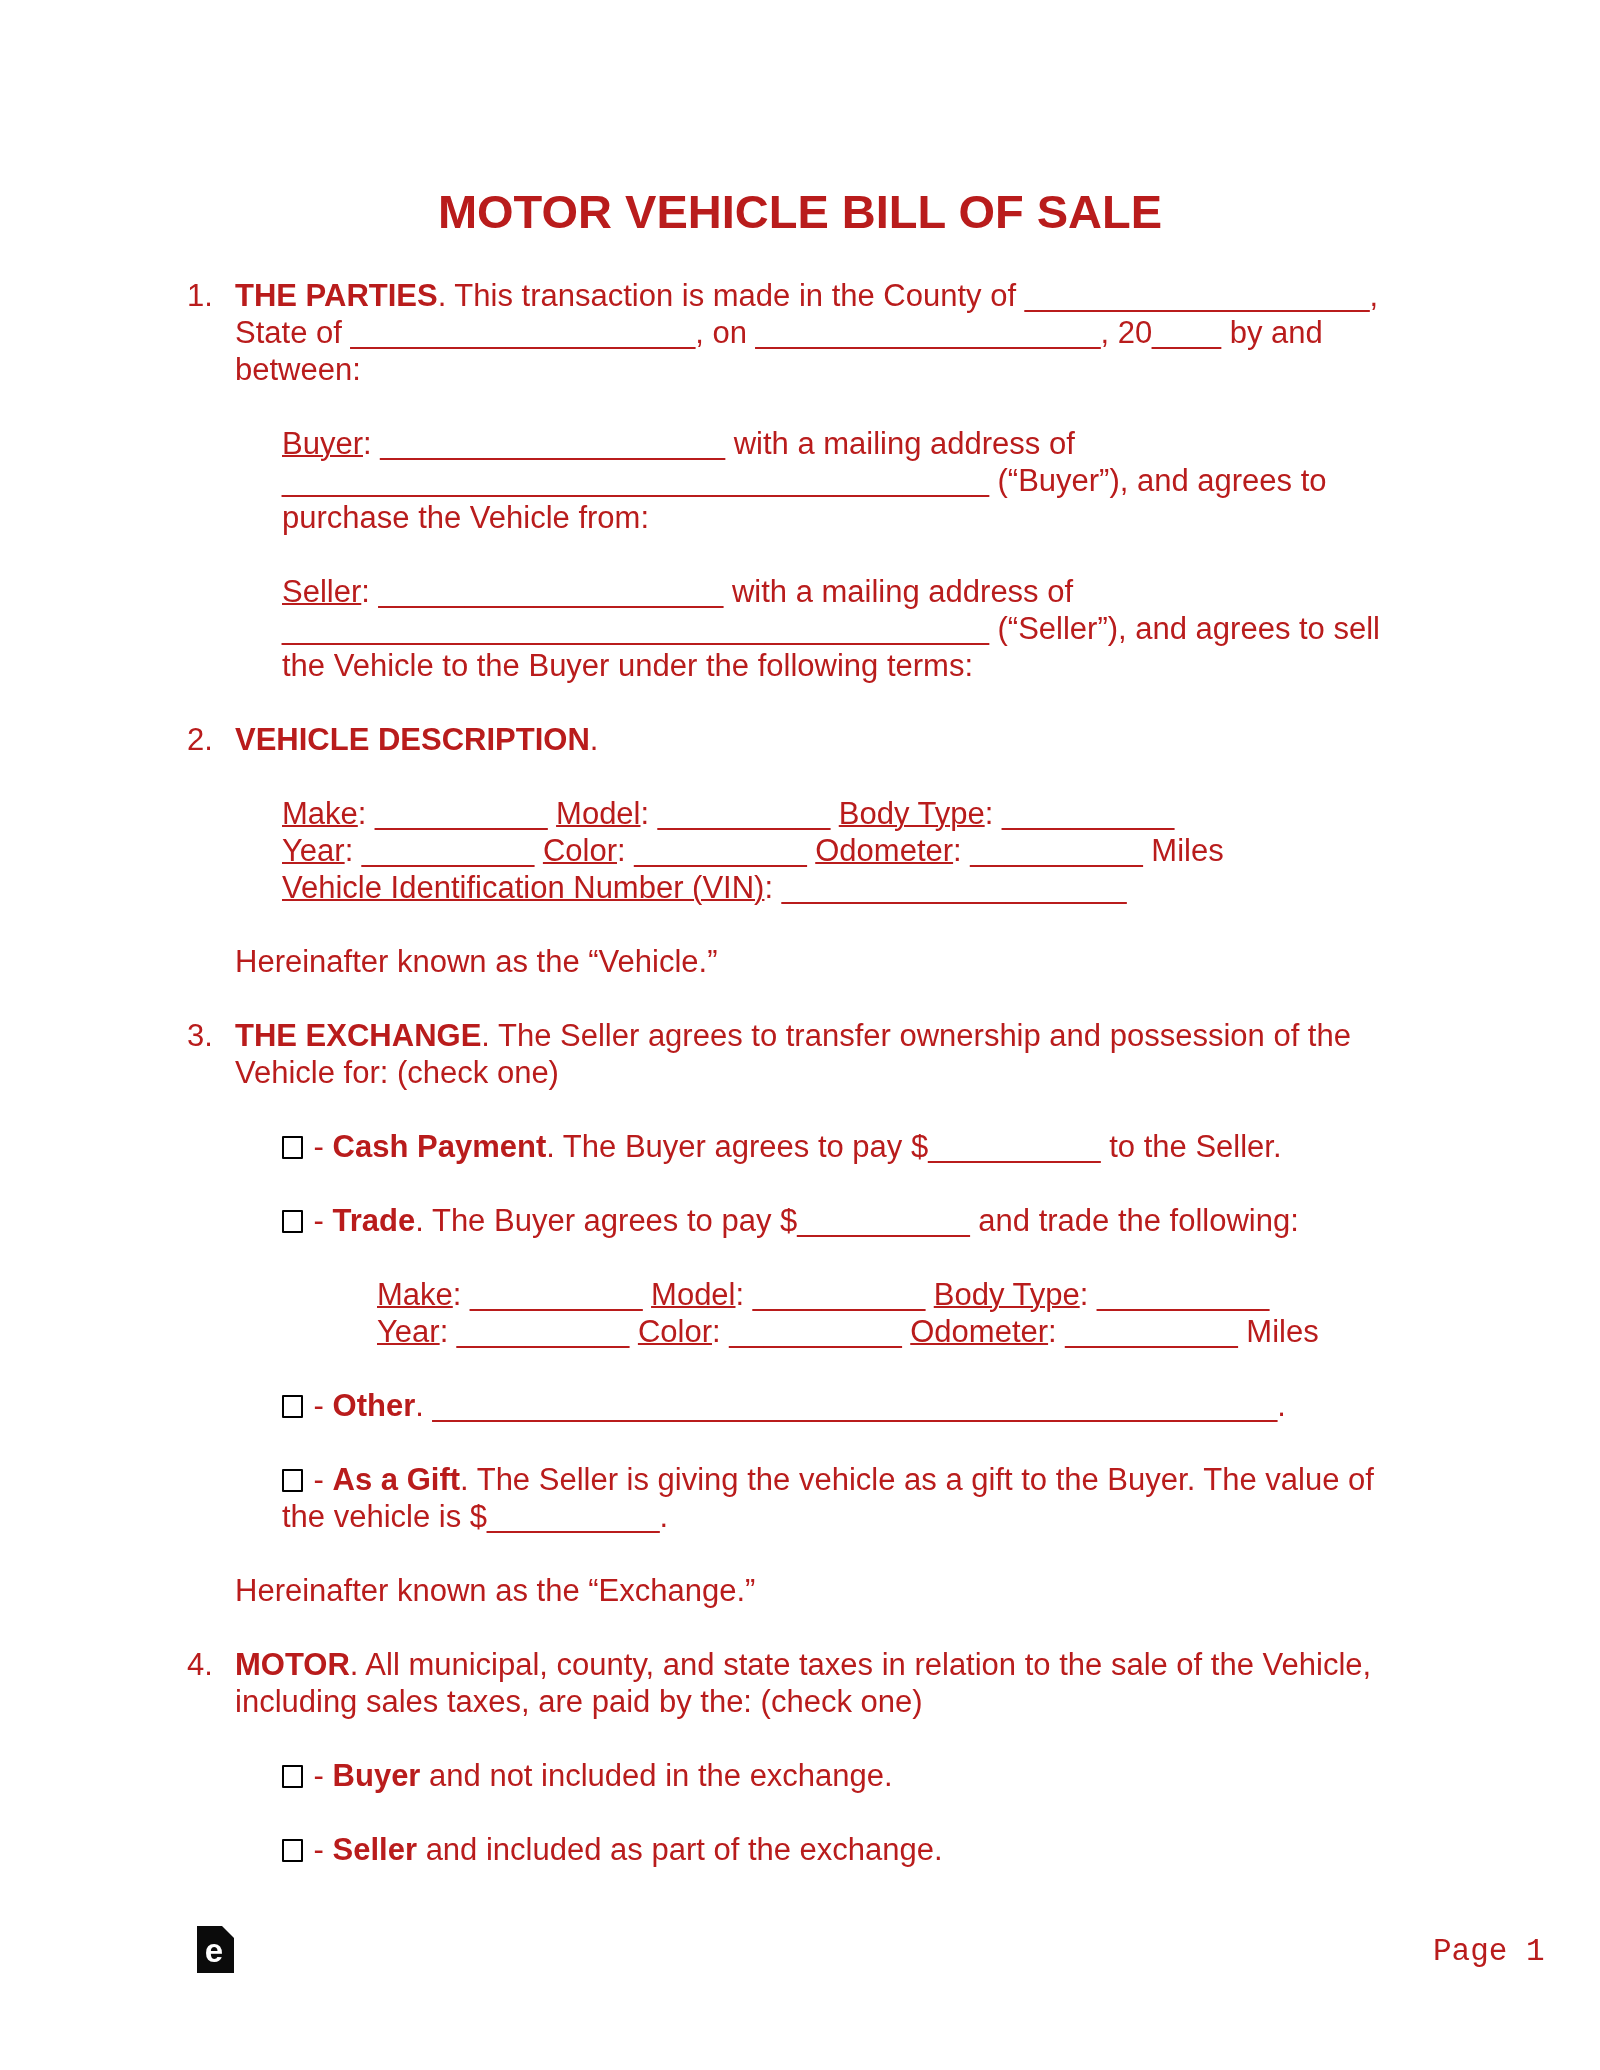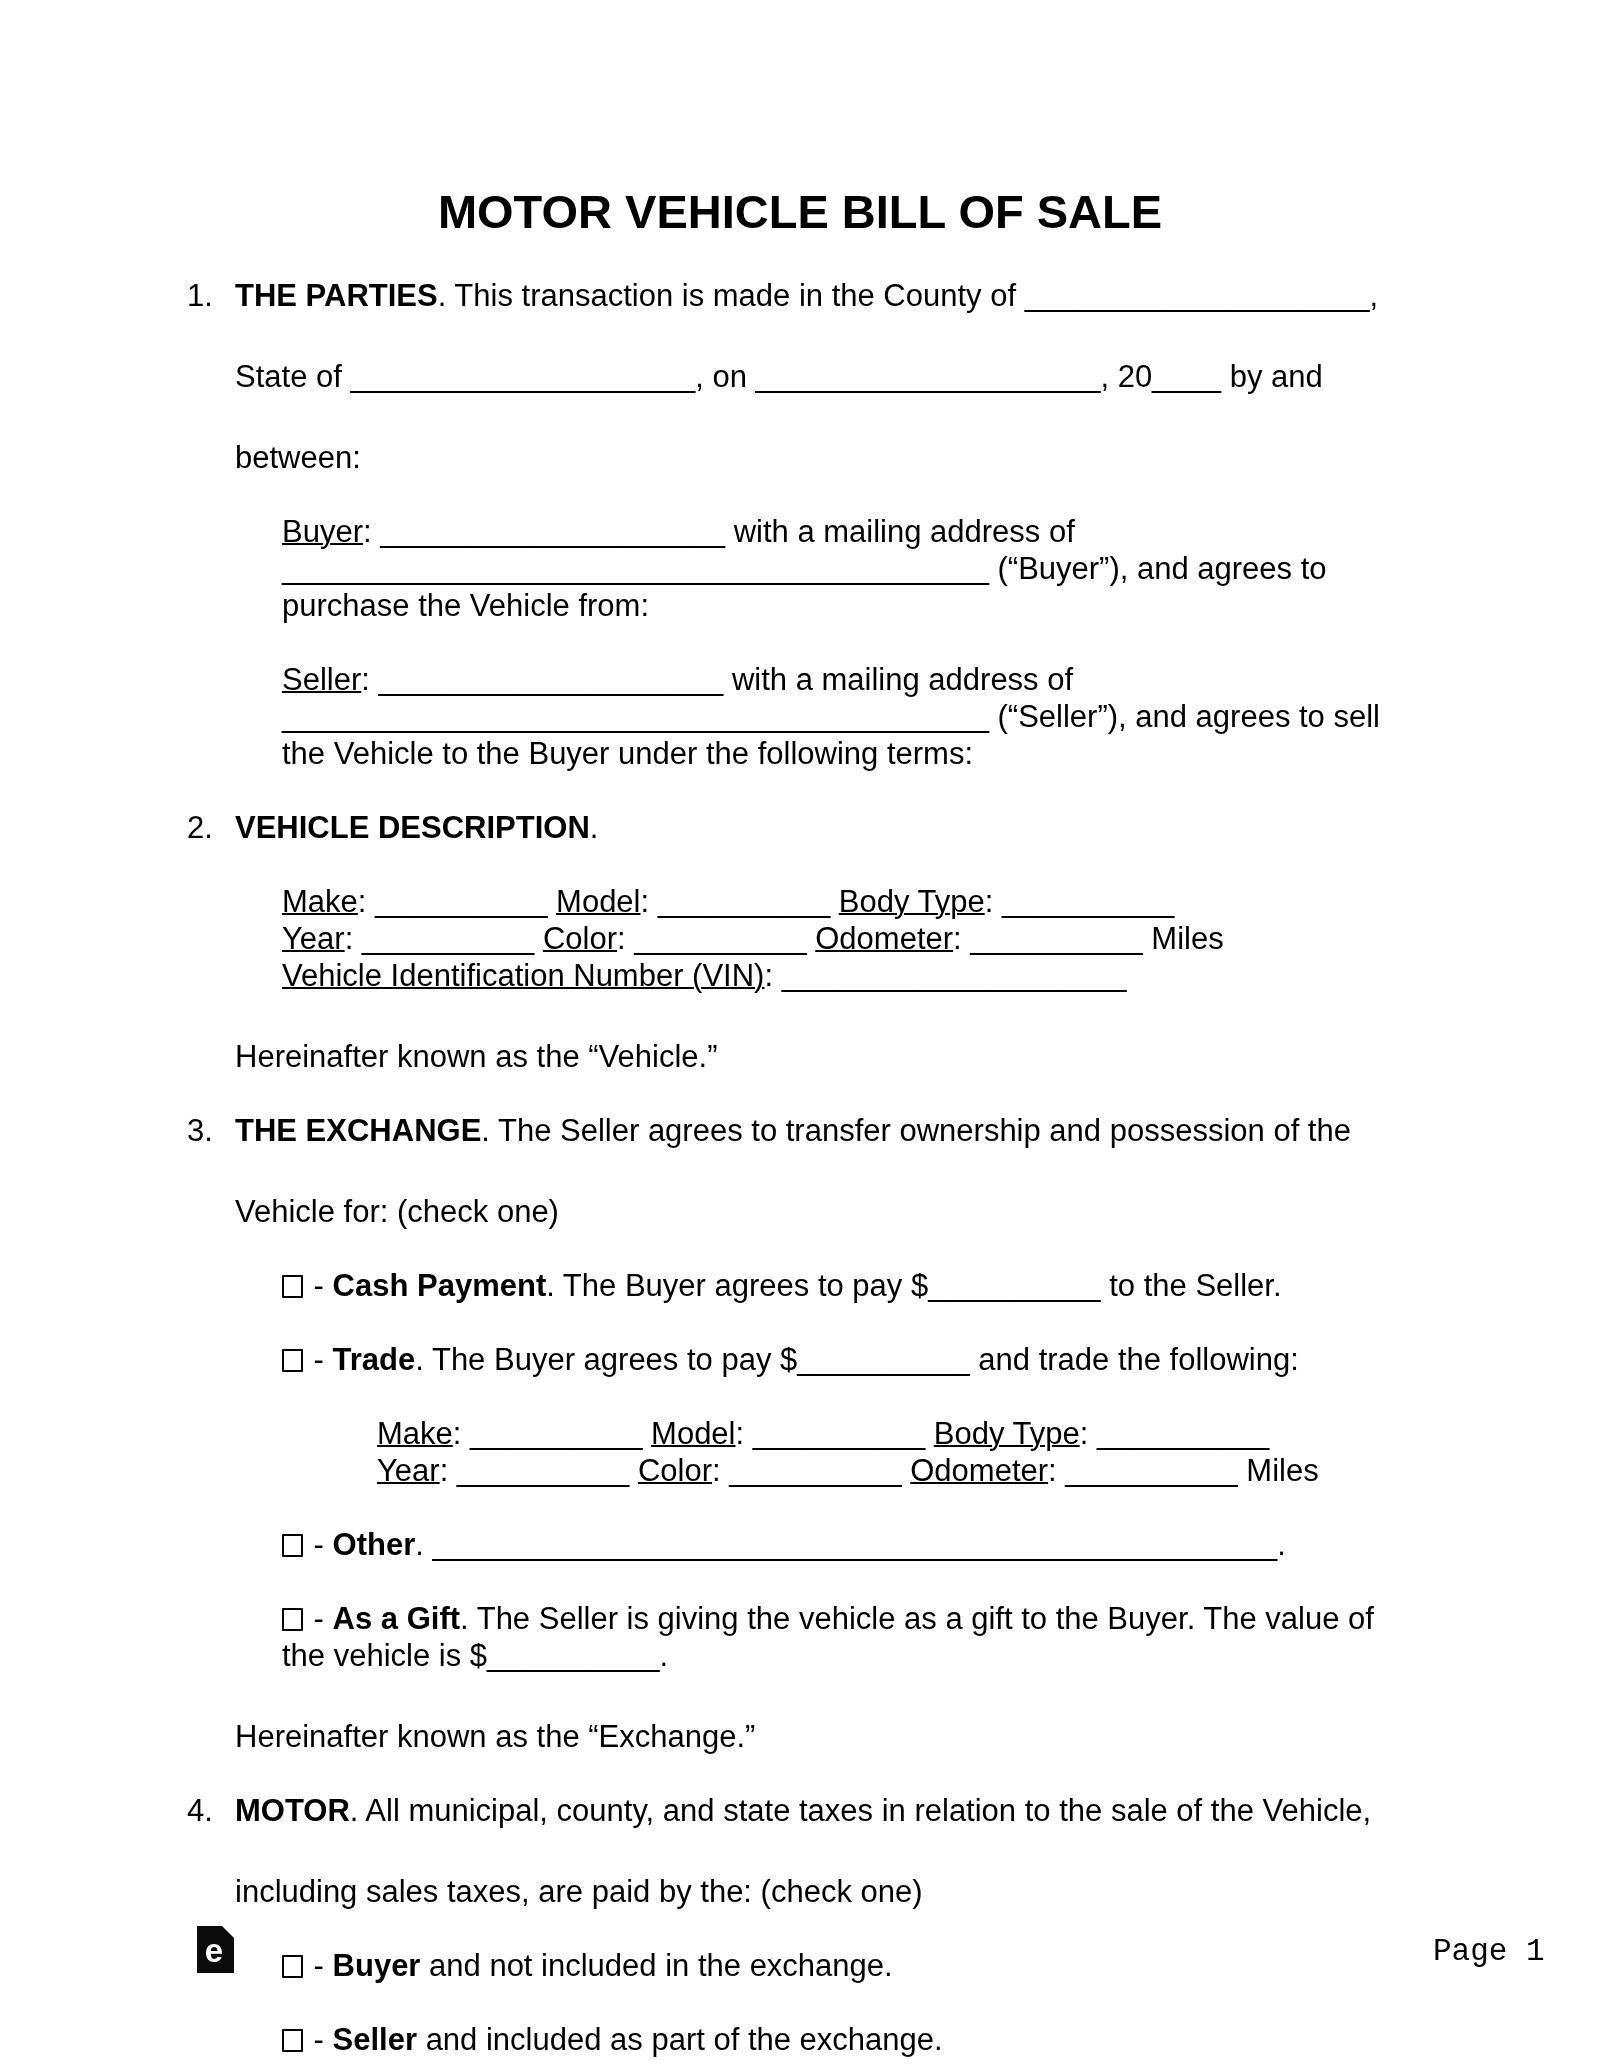--- a/index.html
+++ b/index.html
@@ -1,35 +1,35 @@
 <!DOCTYPE html>
 <html><head>
 <meta charset="utf-8">
 <style>
   html,body{margin:0;padding:0;background:#ffffff;}
   .page{
     position:relative;
     width:1600px;height:2070px;
-    background:#ffffff;color:#000000;
+    background:#ffffff;color:#b91c1c;
     font-family:"Liberation Sans","DejaVu Sans",sans-serif;
     font-size:31px;
     overflow:hidden;
   }
   .title{
     position:absolute;left:0;top:188px;width:100%;
     margin:0;text-align:center;
     font-size:47px;font-weight:bold;line-height:47px;
     letter-spacing:0px;
   }
   .content{position:absolute;left:0;top:277px;right:0;}
   .blk{margin:37px 0 0 0;}
   .blk:first-child{margin-top:0;}
   .l{line-height:37px;white-space:nowrap;}
   .i0{margin-left:187px;}
-  .i1{margin-left:235px;margin-top:44px;}
+  .i1{margin-left:235px;}
   .i2{margin-left:282px;}
   .i3{margin-left:377px;}
   .num{display:inline-block;width:48px;}
   .b{font-weight:bold;text-align:center;}
   .u{text-decoration:underline;text-decoration-thickness:2px;}
   .cb{
     display:inline-block;width:17px;height:19px;
     border:2.5px solid #000;border-radius:1px;
     vertical-align:-2px;margin-right:2px;background:#fff;
   }

